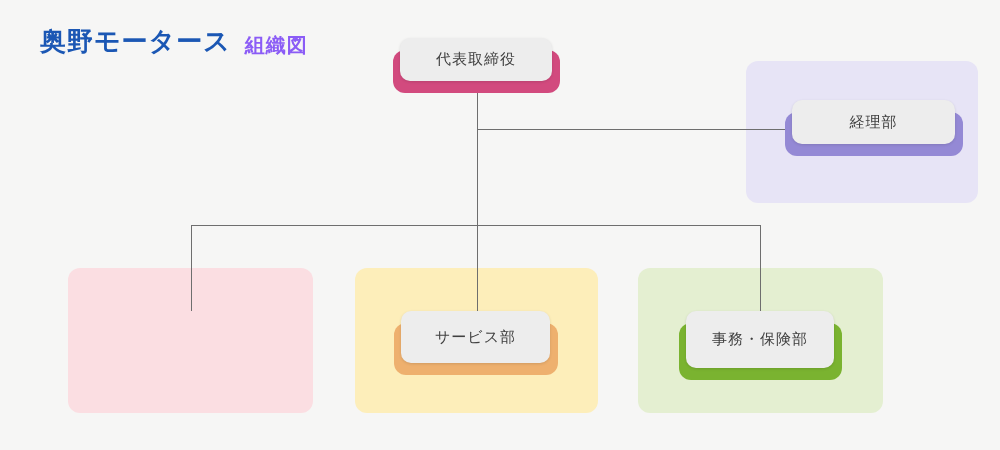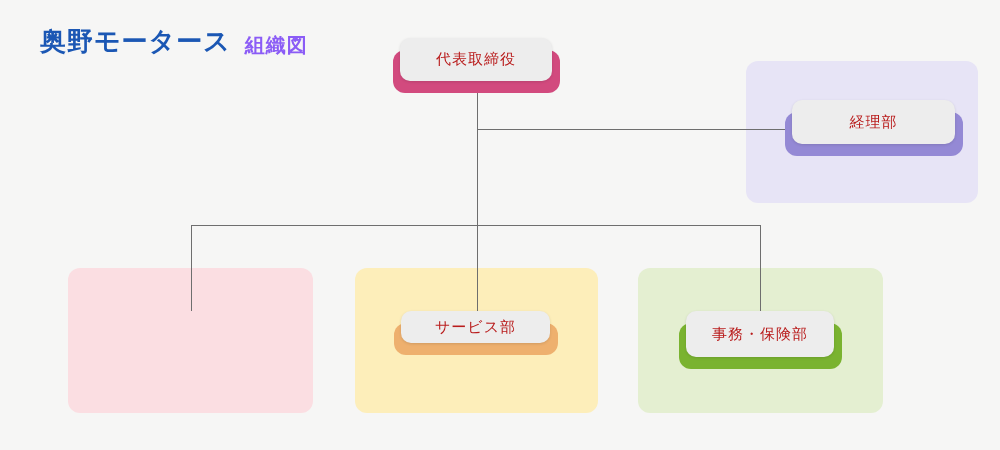--- a/index.html
+++ b/index.html
@@ -42,27 +42,27 @@
   .node-shadow{
     position:absolute;left:-7px;right:-8px;top:12px;bottom:-12px;
     border-radius:12px;
   }
   .node-face{
     position:absolute;inset:0;
     background:#ededed;
     border-radius:10px;
     box-shadow:0 1px 3px rgba(0,0,0,.12);
     display:flex;align-items:center;justify-content:center;
-    font-size:15px;color:#b91c1c;letter-spacing:1px;
+    font-size:15px;color:#404040;letter-spacing:1px;
   }
   .node-ceo{left:400px;top:38px;width:152px;height:43px;}
   .node-accounting{left:792px;top:100px;width:163px;height:44px;}
   .node-sales{left:116px;top:311px;width:147px;height:45px;}
-  .node-service{left:401px;top:311px;width:149px;height:32px;}
-  .node-admin{left:686px;top:311px;width:148px;height:46px;}
+  .node-service{left:401px;top:311px;width:149px;height:52px;}
+  .node-admin{left:686px;top:311px;width:148px;height:57px;}
 </style>
 </head>
 <body>
 
 <div class="canvas">
 
   <div class="title-bar">
     <span class="brand" style="color: rgb(27, 87, 180);">奥野モータース</span>
     <span class="doc-type" style="color: #8b5cf6;">組織図</span>
   </div>

